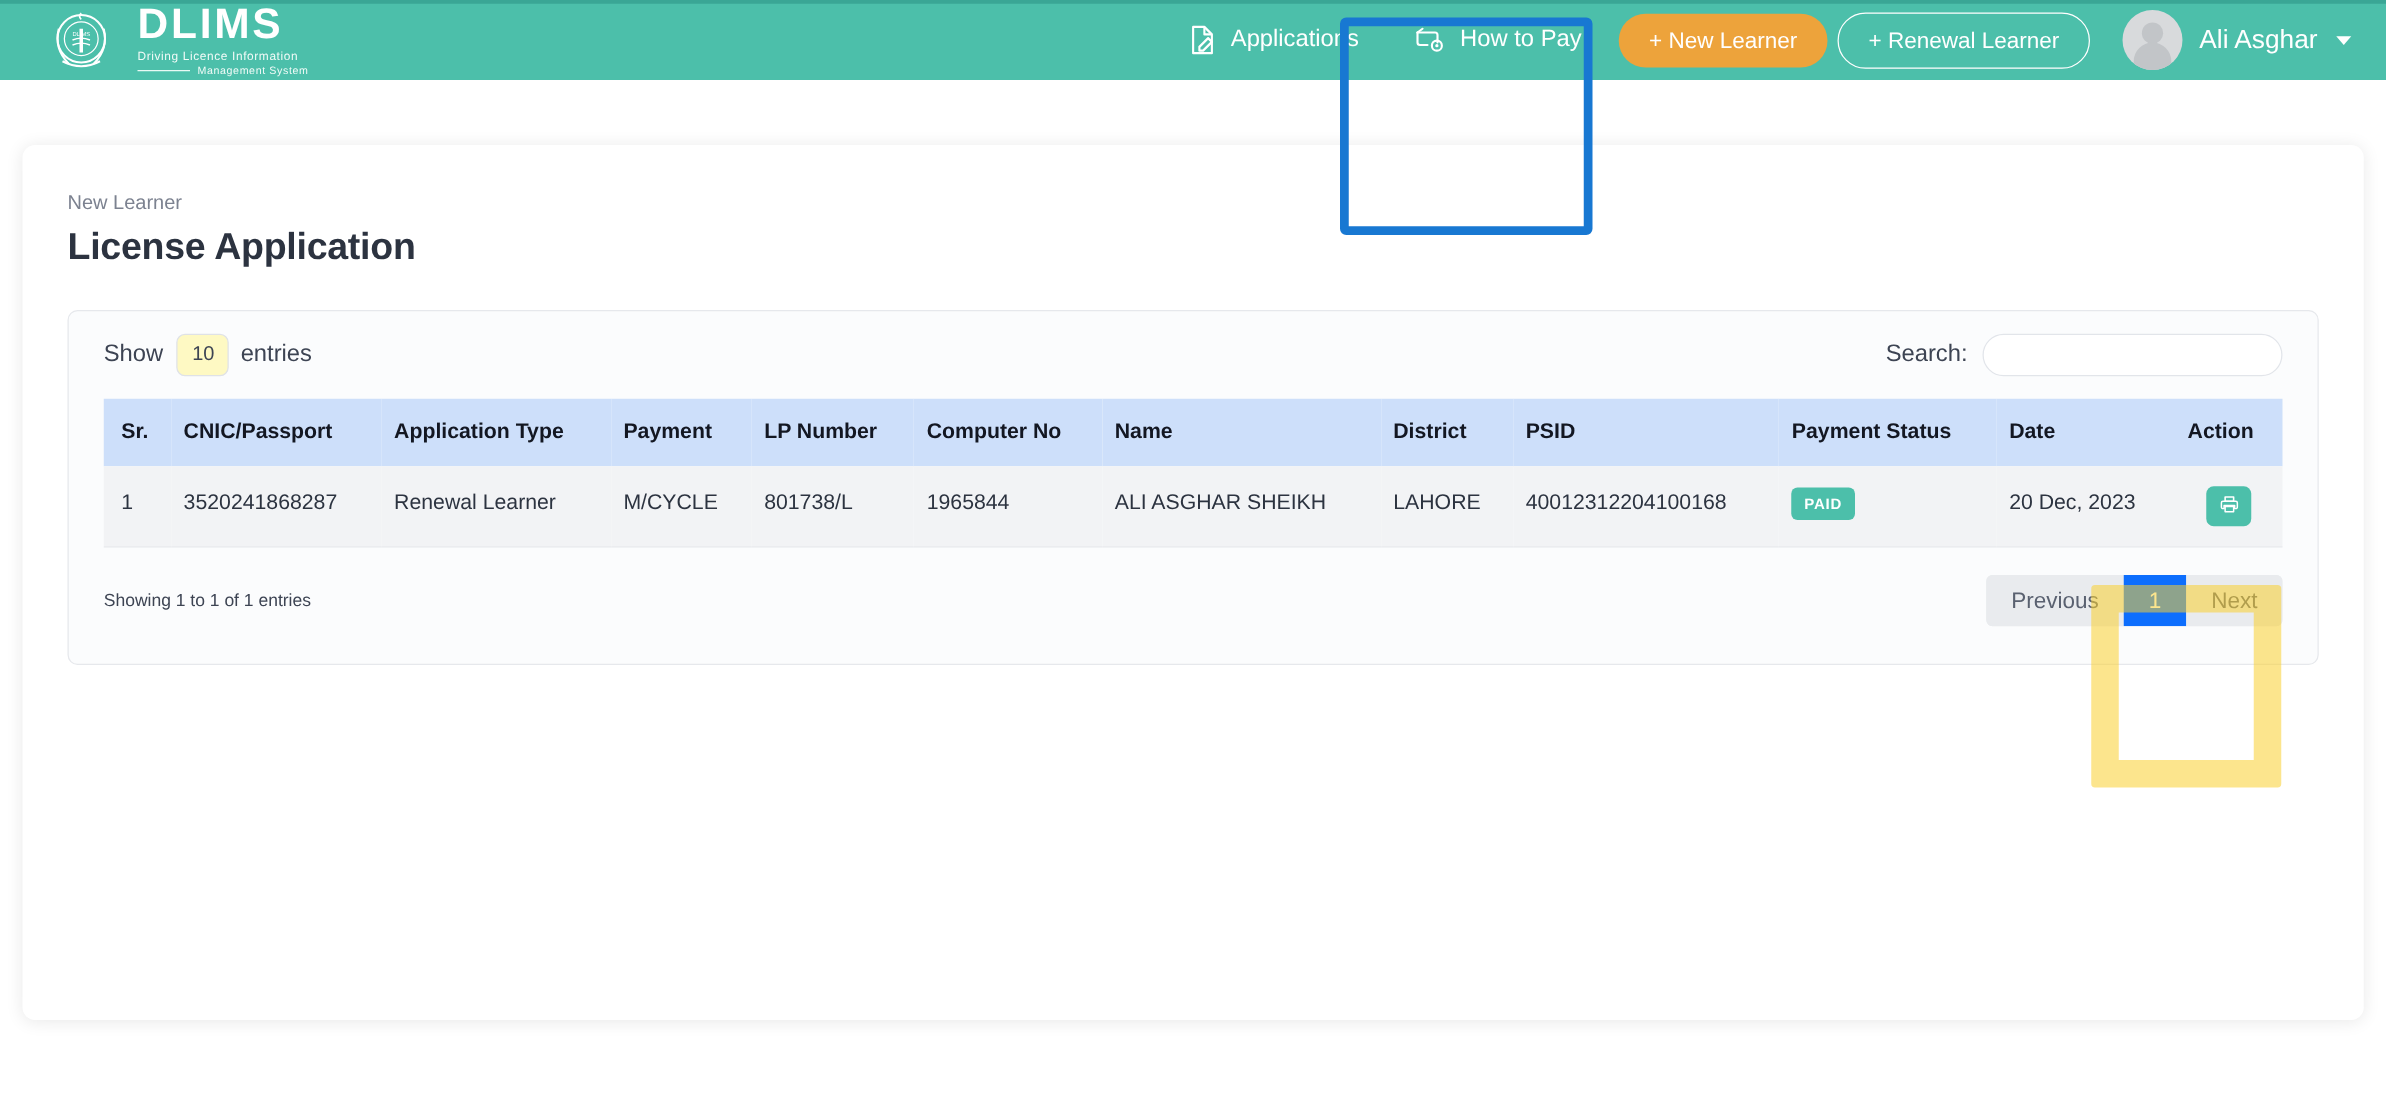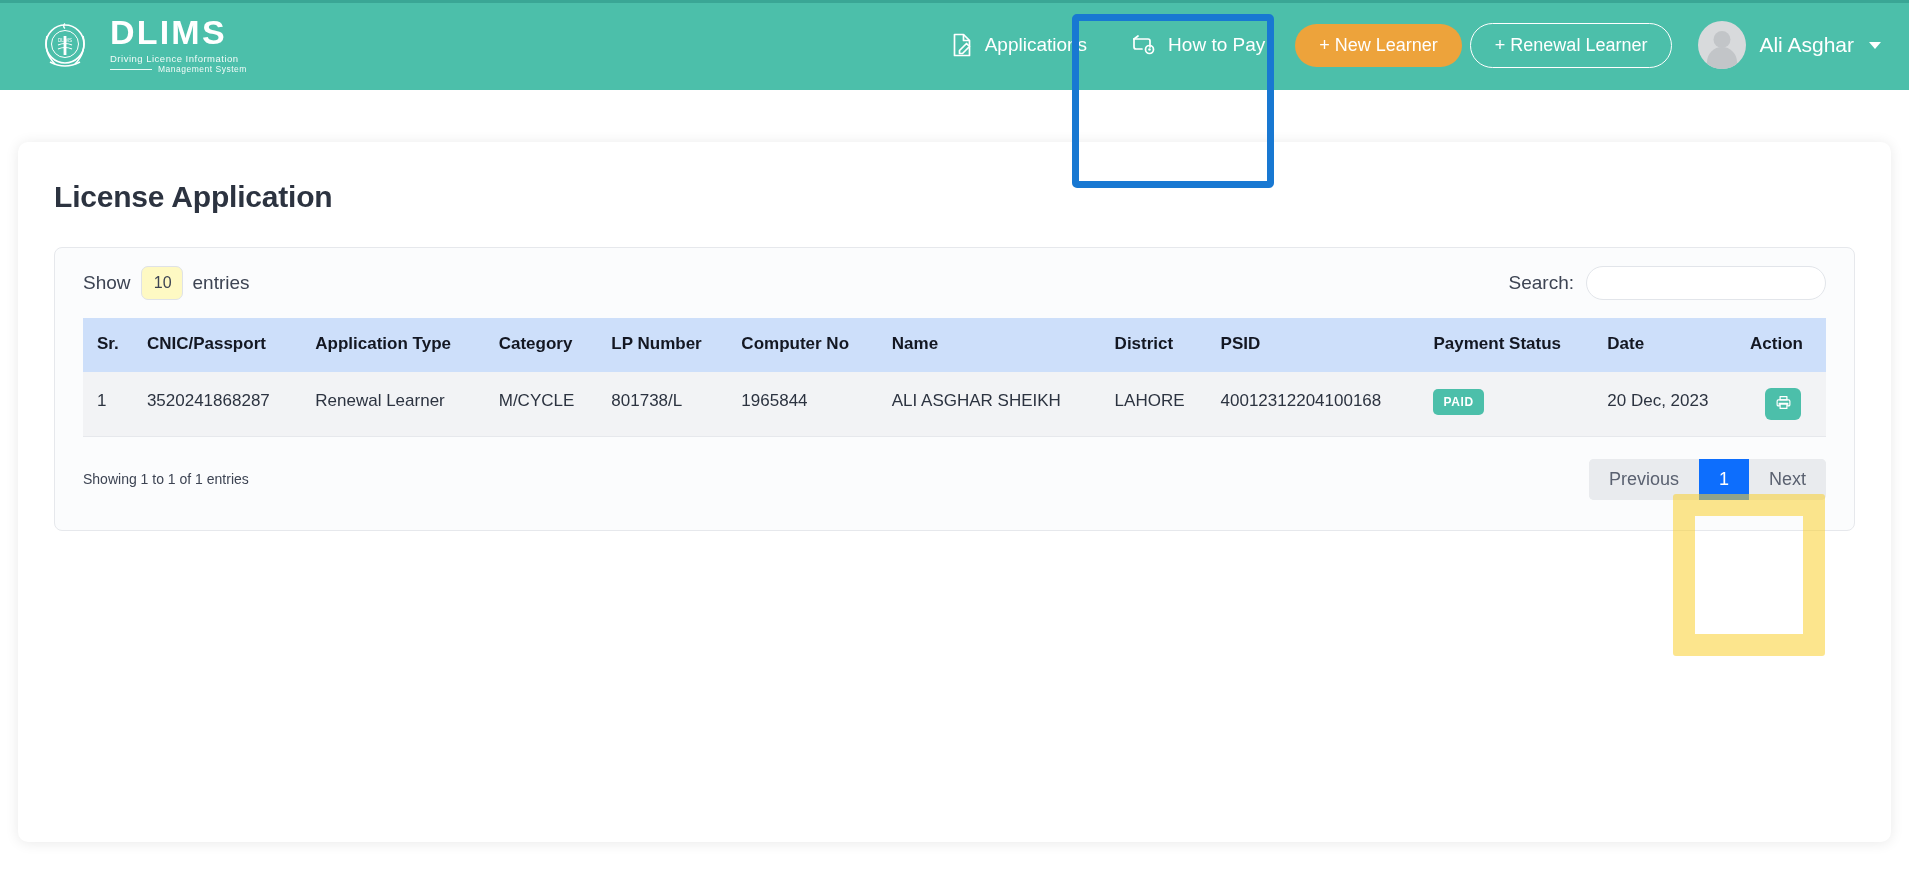--- a/index.html
+++ b/index.html
@@ -10,21 +10,21 @@
     width: 1909px;
     height: 874px;
     overflow: hidden;
     background: #ffffff;
     font-family: "Liberation Sans", sans-serif;
   }
 
   
   .topbar {
     position: relative;
-    height: 90px;
+    height: 64px;
     background: #4cbfaa;
     display: flex;
     align-items: center;
     padding: 0 28px 0 34px;
   }
   .topbar::before {
     content: "";
     position: absolute;
     left: 0; right: 0; top: 0;
     height: 3px;
@@ -373,20 +373,21 @@
     </div>
   </nav>
 </div>
 
 <div class="anno-blue"></div>
 
 <div class="page">
 
   <div class="card-outer">
 
+    <div class="crumb">New Learner</div>
     <h1 class="page-title">License Application</h1>
 
     <div class="panel">
 
       <div class="panel-top">
         <div class="show-entries">
           <span>Show</span>
           <span class="len-select">10</span>
           <span>entries</span>
         </div>
@@ -395,21 +396,21 @@
           <input class="search-input" type="text" placeholder="" style="">
         </div>
       </div>
 
       <table class="dt">
         <thead>
           <tr>
             <th>Sr.</th>
             <th>CNIC/Passport</th>
             <th>Application Type</th>
-            <th>Category</th>
+            <th>Payment</th>
             <th>LP Number</th>
             <th>Computer No</th>
             <th>Name</th>
             <th>District</th>
             <th>PSID</th>
             <th>Payment Status</th>
             <th>Date</th>
             <th class="col-action">Action</th>
           </tr>
         </thead>

